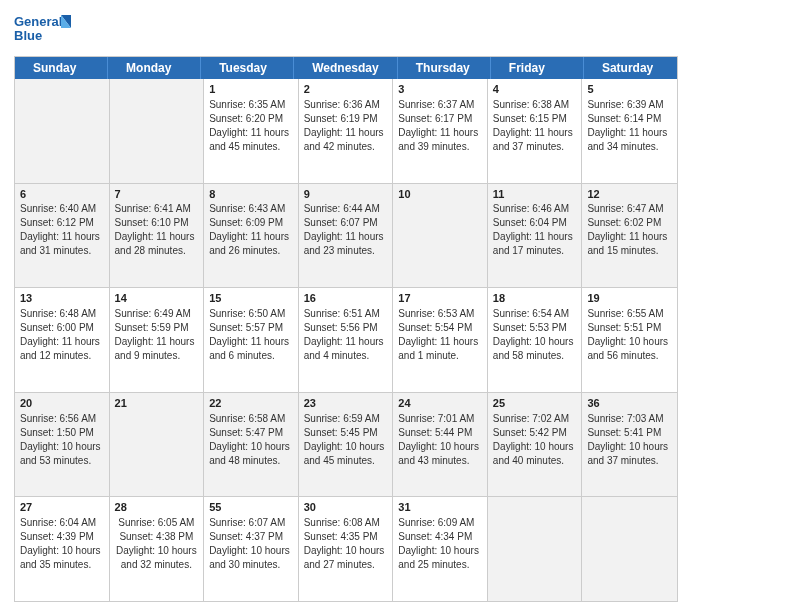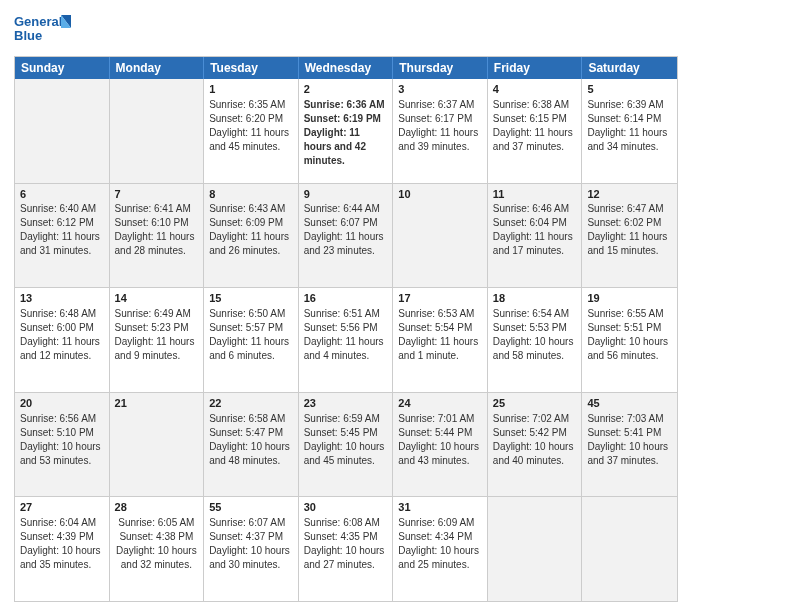--- a/index.html
+++ b/index.html
@@ -49,21 +49,21 @@
     }
     .cal-header {
       display: grid;
       grid-template-columns: repeat(7, 1fr);
       background: #2a6db5;
     }
     .cal-header-cell {
       color: #fff;
       font-size: 12px;
       font-weight: bold;
-      padding: 4px 6px;
+      padding: 4px 18px;
       border-right: 1px solid #4a8dd5;
     }
     .cal-header-cell:last-child { border-right: none; }
     .cal-body {
       flex: 1;
       display: flex;
       flex-direction: column;
     }
     .cal-row {
       display: grid;
@@ -129,21 +129,21 @@
           <div class="cal-cell shaded"></div>
           <div class="cal-cell shaded"></div>
           <div class="cal-cell">
             <div class="day-num">1</div>
             <div class="cell-info" style="white-space: pre-line;">Sunrise: 6:35 AM
 Sunset: 6:20 PM
 Daylight: 11 hours and 45 minutes.</div>
           </div>
           <div class="cal-cell">
             <div class="day-num">2</div>
-            <div class="cell-info" style="white-space: pre-line; font-weight: bold;">Sunrise: 6:36 AM
+            <div class="cell-info" style="white-space: pre-line;">Sunrise: 6:36 AM
 Sunset: 6:19 PM
 Daylight: 11 hours and 42 minutes.</div>
           </div>
           <div class="cal-cell">
             <div class="day-num">3</div>
             <div class="cell-info" style="white-space: pre-line;">Sunrise: 6:37 AM
 Sunset: 6:17 PM
 Daylight: 11 hours and 39 minutes.</div>
           </div>
           <div class="cal-cell">
@@ -203,21 +203,21 @@
         <div class="cal-row">
           <div class="cal-cell">
             <div class="day-num">13</div>
             <div class="cell-info" style="white-space: pre-line;">Sunrise: 6:48 AM
 Sunset: 6:00 PM
 Daylight: 11 hours and 12 minutes.</div>
           </div>
           <div class="cal-cell">
             <div class="day-num">14</div>
             <div class="cell-info" style="white-space: pre-line;">Sunrise: 6:49 AM
-Sunset: 5:23 PM
+Sunset: 5:59 PM
 Daylight: 11 hours and 9 minutes.</div>
           </div>
           <div class="cal-cell">
             <div class="day-num">15</div>
             <div class="cell-info" style="white-space: pre-line;">Sunrise: 6:50 AM
 Sunset: 5:57 PM
 Daylight: 11 hours and 6 minutes.</div>
           </div>
           <div class="cal-cell">
             <div class="day-num">16</div>
@@ -241,21 +241,21 @@
             <div class="day-num">19</div>
             <div class="cell-info" style="white-space: pre-line;">Sunrise: 6:55 AM
 Sunset: 5:51 PM
 Daylight: 10 hours and 56 minutes.</div>
           </div>
         </div>
         <div class="cal-row">
           <div class="cal-cell shaded">
             <div class="day-num">20</div>
             <div class="cell-info" style="white-space: pre-line;">Sunrise: 6:56 AM
-Sunset: 5:10 PM
+Sunset: 1:50 PM
 Daylight: 10 hours and 53 minutes.</div>
           </div>
           <div class="cal-cell shaded">
             <div class="day-num">21</div>
           </div>
           <div class="cal-cell shaded">
             <div class="day-num">22</div>
             <div class="cell-info" style="white-space: pre-line;">Sunrise: 6:58 AM
 Sunset: 5:47 PM
 Daylight: 10 hours and 48 minutes.</div>
@@ -272,21 +272,21 @@
 Sunset: 5:44 PM
 Daylight: 10 hours and 43 minutes.</div>
           </div>
           <div class="cal-cell shaded">
             <div class="day-num">25</div>
             <div class="cell-info" style="white-space: pre-line;">Sunrise: 7:02 AM
 Sunset: 5:42 PM
 Daylight: 10 hours and 40 minutes.</div>
           </div>
           <div class="cal-cell shaded">
-            <div class="day-num">45</div>
+            <div class="day-num">36</div>
             <div class="cell-info" style="white-space: pre-line;">Sunrise: 7:03 AM
 Sunset: 5:41 PM
 Daylight: 10 hours and 37 minutes.</div>
           </div>
         </div>
         <div class="cal-row">
           <div class="cal-cell">
             <div class="day-num">27</div>
             <div class="cell-info" style="white-space: pre-line;">Sunrise: 6:04 AM
 Sunset: 4:39 PM

